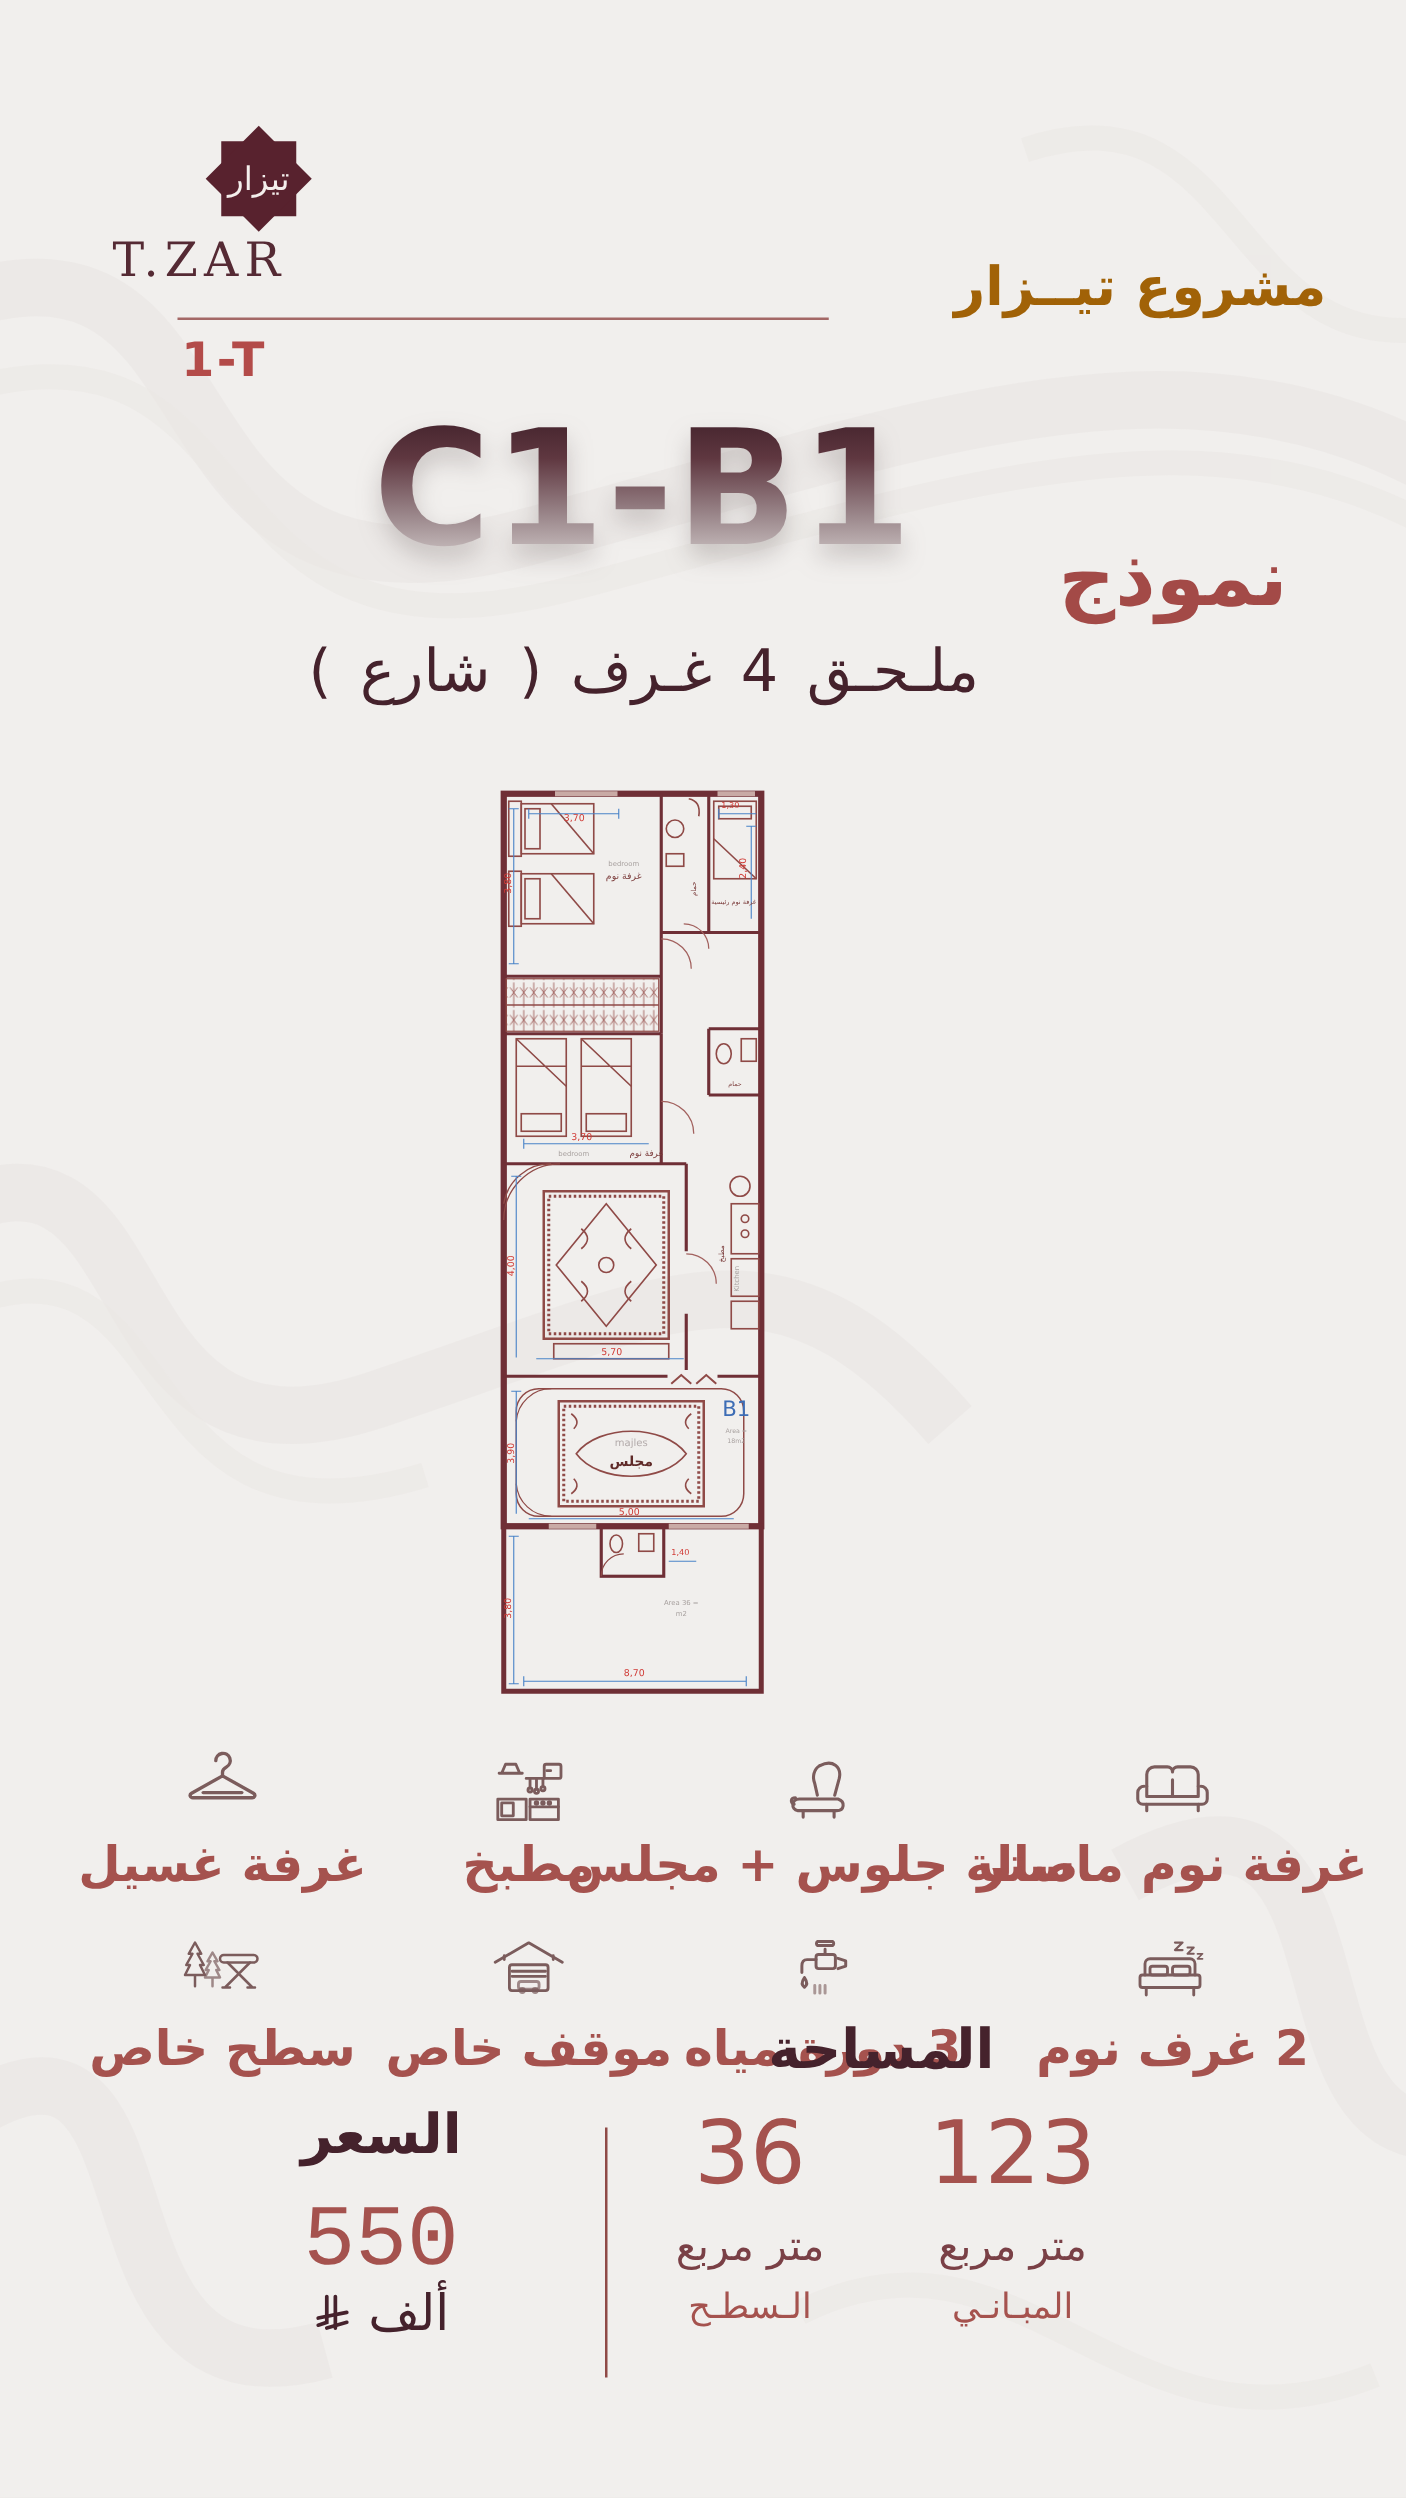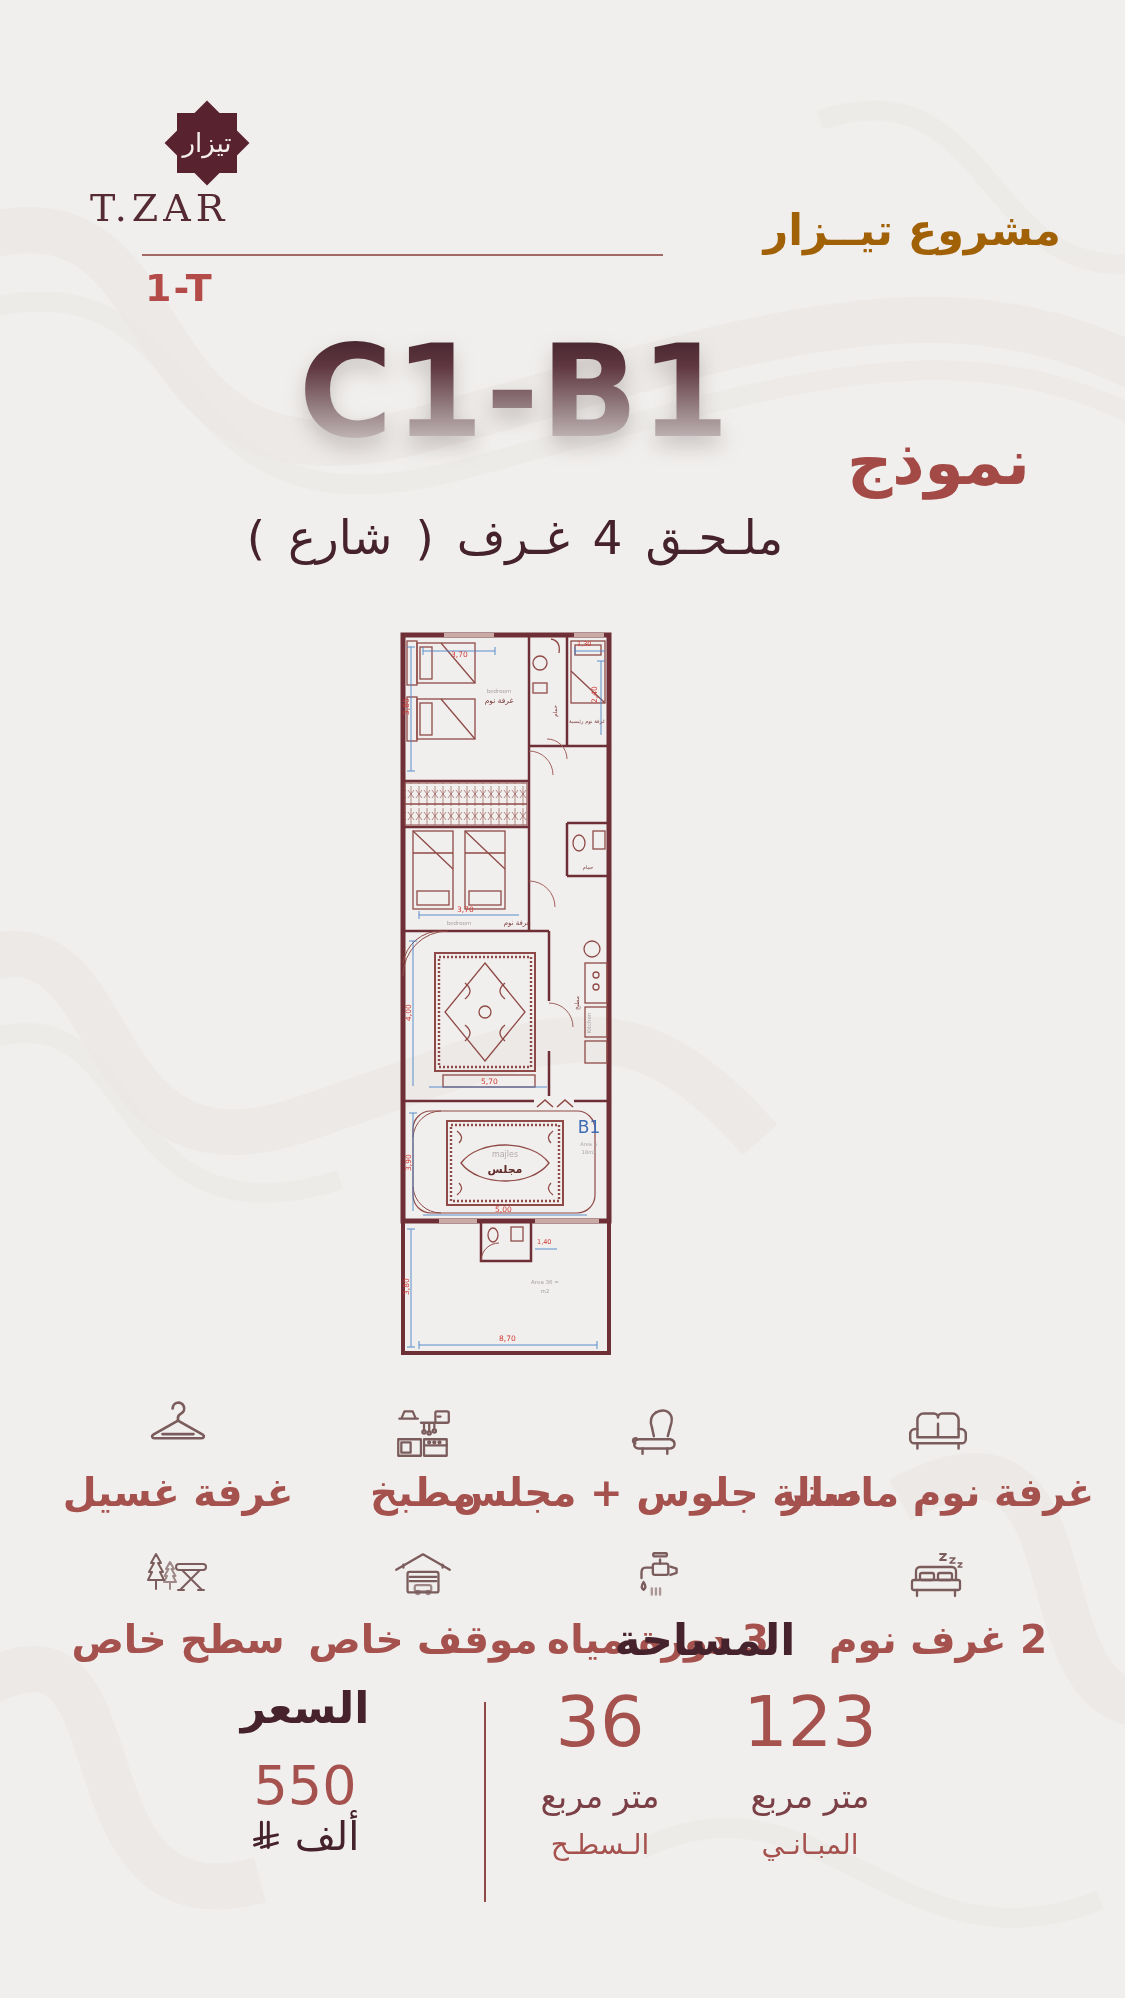--- a/index.html
+++ b/index.html
@@ -29,21 +29,21 @@
   .feat-row{display:grid;grid-template-columns:280px 210px 260px 300px;}
   .feat-row.second{margin-top:24px;}
   .feat-cell{display:flex;flex-direction:column;align-items:center;}
   .feat-icon{height:72px;display:flex;align-items:flex-end;justify-content:center;}
   .feat-icon svg{display:block;}
   .feat-label{margin-top:6px;font-size:39px;font-weight:600;color:#a5524e;direction:rtl;text-align:center;white-space:nowrap;}
   
   .price-block{left:115px;top:1682px;width:380px;text-align:center;}
   .area-block{left:495px;top:1614px;width:420px;text-align:center;}
   .stats-title{font-size:44px;font-weight:bold;color:#45222c;direction:rtl;}
-  .price-value{margin-top:26px;font-size:54px;line-height:1;color:#a5524e;}
+  .price-value{margin-top:26px;font-size:69px;line-height:1;color:#a5524e;font-family:Liberation Mono, monospace;}
   .price-unit{display:flex;direction:rtl;justify-content:center;align-items:center;gap:14px;
      font-size:40px;color:#45222c;}
   .stats-divider{left:484px;top:1702px;width:2px;height:200px;background:#8f4a47;}
   .area-items{margin-top:22px;display:flex;direction:rtl;}
   .area-item{width:50%;display:flex;flex-direction:column;align-items:center;}
   .area-value{font-size:70px;line-height:1;color:#a5524e;}
   .area-unit{margin-top:20px;font-size:33px;color:#7a4046;direction:rtl;}
   .area-sublabel{margin-top:12px;font-size:28px;color:#a5524e;direction:rtl;}
   text{font-family:"DejaVu Sans",sans-serif;}
 </style>

